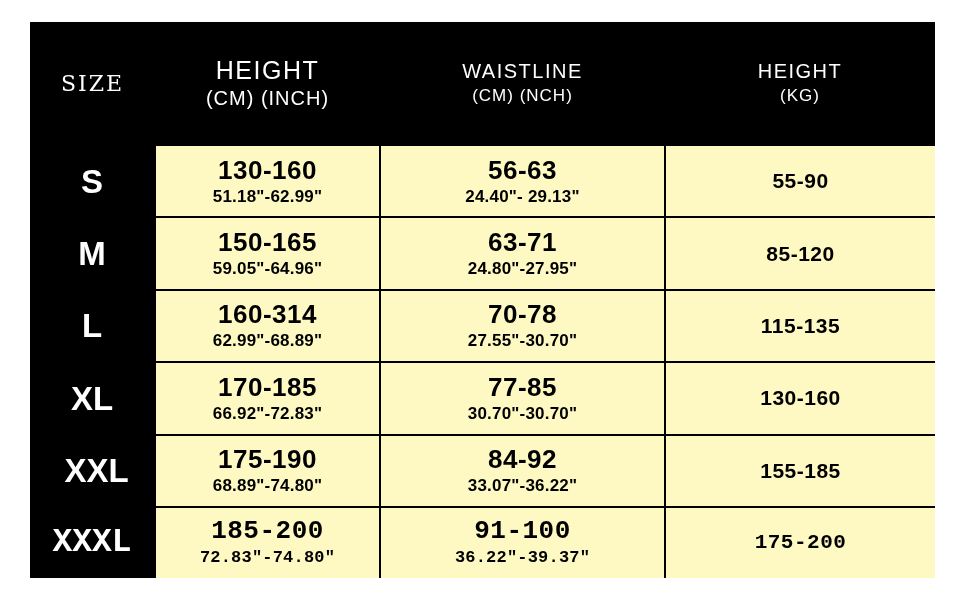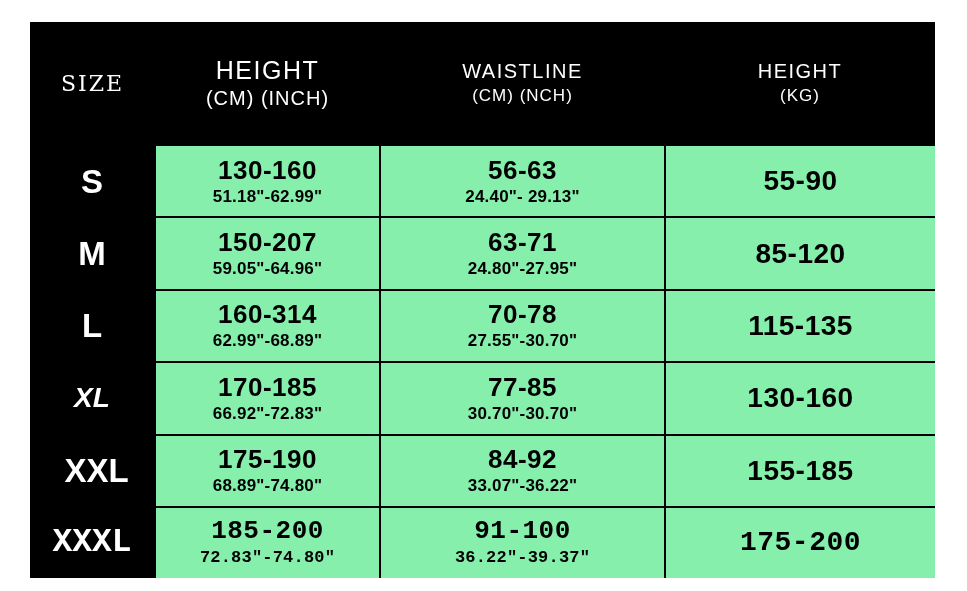--- a/index.html
+++ b/index.html
@@ -77,21 +77,21 @@
   }
   .hdr-main.weight .big {
     font-size: 20px;
     letter-spacing: 1.5px;
   }
   .hdr-main.weight .sub {
     font-size: 17px;
   }
 
   tbody td {
-    background: #86efac;
+    background: #fef9c3;
     color: #000000;
     border: 2px solid #000000;
     text-align: center;
     vertical-align: middle;
     padding: 0;
   }
   tbody td.size-cell {
     background: #000000;
     color: #ffffff;
     border-left: none;
@@ -108,41 +108,41 @@
     border-right: none;
   }
   .size-label {
     display: block;
     font-weight: 700;
     line-height: 1;
   }
   .sz-1 { font-size: 33px; }
   .sz-2 { font-size: 33px; }
   .sz-3 { font-size: 33px; }
-  .sz-4 { font-size: 28px; font-style: italic; }
+  .sz-4 { font-size: 33px; }
   .sz-5 { font-size: 33px; padding-left: 9px; }
   .sz-6 { font-size: 33px; }
 
   .cm-val {
     display: block;
     font-size: 26px;
     font-weight: 700;
     line-height: 1.15;
     letter-spacing: 0.5px;
   }
   .in-val {
     display: block;
     font-size: 17px;
     font-weight: 700;
     line-height: 1.25;
     letter-spacing: 0.2px;
   }
   .wt-val {
     display: block;
-    font-size: 28px;
+    font-size: 21px;
     font-weight: 700;
     letter-spacing: 0.5px;
   }
 </style>
 </head>
 <body>
 
 <div class="page">
   <div class="chart-wrap">
     <table class="size-chart">
@@ -192,21 +192,21 @@
           </td>
           <td class="weight-cell">
             <span class="wt-val">55-90</span>
           </td>
         </tr>
         <tr>
           <td class="size-cell">
             <span class="size-label sz-2">M</span>
           </td>
           <td>
-            <span class="cm-val">150-207</span>
+            <span class="cm-val">150-165</span>
             <span class="in-val">59.05"-64.96"</span>
           </td>
           <td>
             <span class="cm-val">63-71</span>
             <span class="in-val">24.80"-27.95"</span>
           </td>
           <td class="weight-cell">
             <span class="wt-val">85-120</span>
           </td>
         </tr>

